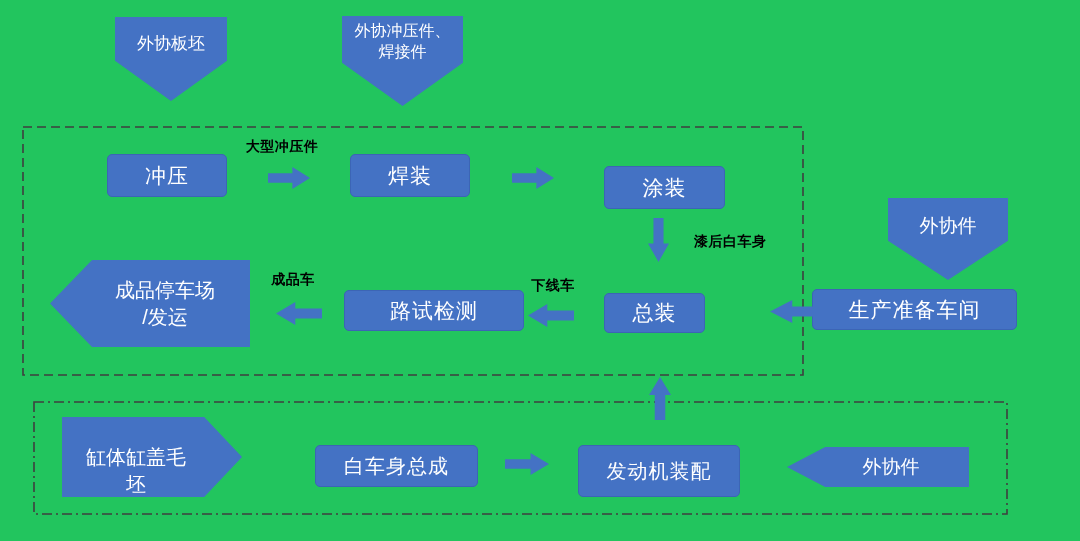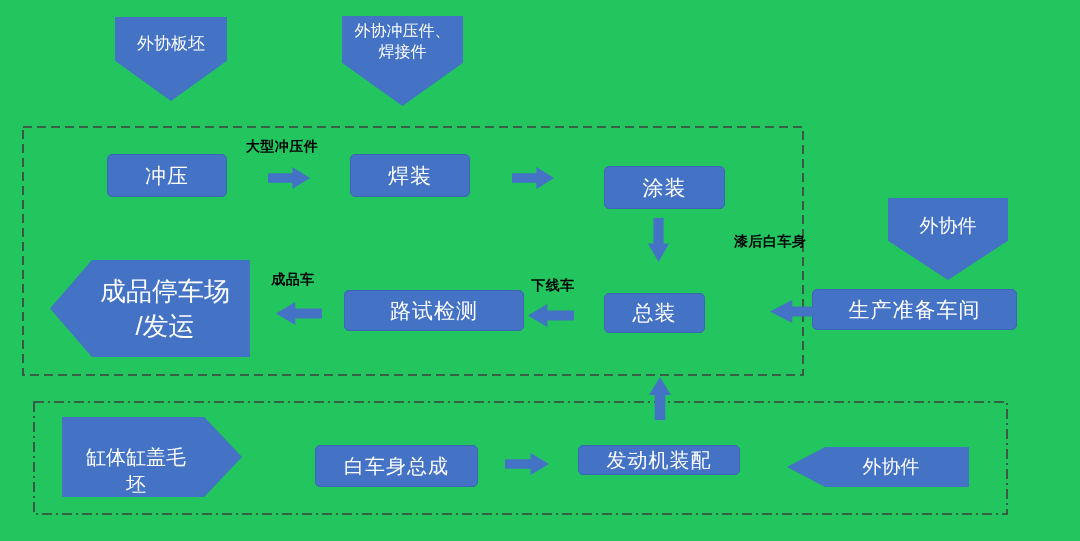--- a/index.html
+++ b/index.html
@@ -72,21 +72,21 @@
 
 
   <div class="arrow right" style="left:512px;top:167px;width:42px;height:22px"></div>
 
   <div class="box" style="left:604px;top:166px;width:121px;height:43px">
     <span>涂装</span>
   </div>
 
   <div class="arrow down" style="left:648px;top:218px;width:21px;height:44px"></div>
 
-  <div class="flabel" style="left:734px;top:233px">漆后白车身</div>
+  <div class="flabel" style="left:694px;top:233px">漆后白车身</div>
 
   <div class="box" style="left:812px;top:289px;width:205px;height:41px">
     <span>生产准备车间</span>
   </div>
 
   <div class="arrow left" style="left:770px;top:300px;width:53px;height:23px"></div>
 
   <div class="box" style="left:604px;top:293px;width:101px;height:40px">
     <span>总装</span>
   </div>
@@ -96,39 +96,39 @@
   <div class="arrow left" style="left:528px;top:304px;width:46px;height:23px"></div>
 
   <div class="box" style="left:344px;top:290px;width:180px;height:41px">
     <span>路试检测</span>
   </div>
 
   <div class="flabel" style="left:266px;top:271px;width:54px">成品车</div>
 
   <div class="arrow left" style="left:276px;top:302px;width:46px;height:23px"></div>
 
-  <div class="pent pent-left" style="left:50px;top:260px;width:200px;height:97px;padding-left:30px;font-size:26px">
+  <div class="pent pent-left" style="left:50px;top:260px;width:200px;height:87px;padding-left:30px;font-size:20px">
     <span>成品停车场
 /发运</span>
   </div>
 
   <div class="arrow up" style="left:649px;top:377px;width:22px;height:43px"></div>
 
   <div class="pent pent-right" style="left:62px;top:417px;width:180px;height:80px;padding-right:32px;font-size:20px">
     <span>缸体缸盖毛
 坯</span>
   </div>
 
   <div class="box" style="left:315px;top:445px;width:163px;height:42px;font-size:20px">
     <span>白车身总成</span>
   </div>
 
   <div class="arrow right" style="left:505px;top:453px;width:44px;height:22px"></div>
 
-  <div class="box" style="left:578px;top:445px;width:162px;height:30px;font-size:20px">
+  <div class="box" style="left:578px;top:445px;width:162px;height:52px;font-size:20px">
     <span>发动机装配</span>
   </div>
 
   <div class="pent pent-left" style="left:787px;top:447px;width:182px;height:40px;padding-left:26px;font-size:19px">
     <span>外协件</span>
   </div>
 
 </div>
 
 </body></html>

